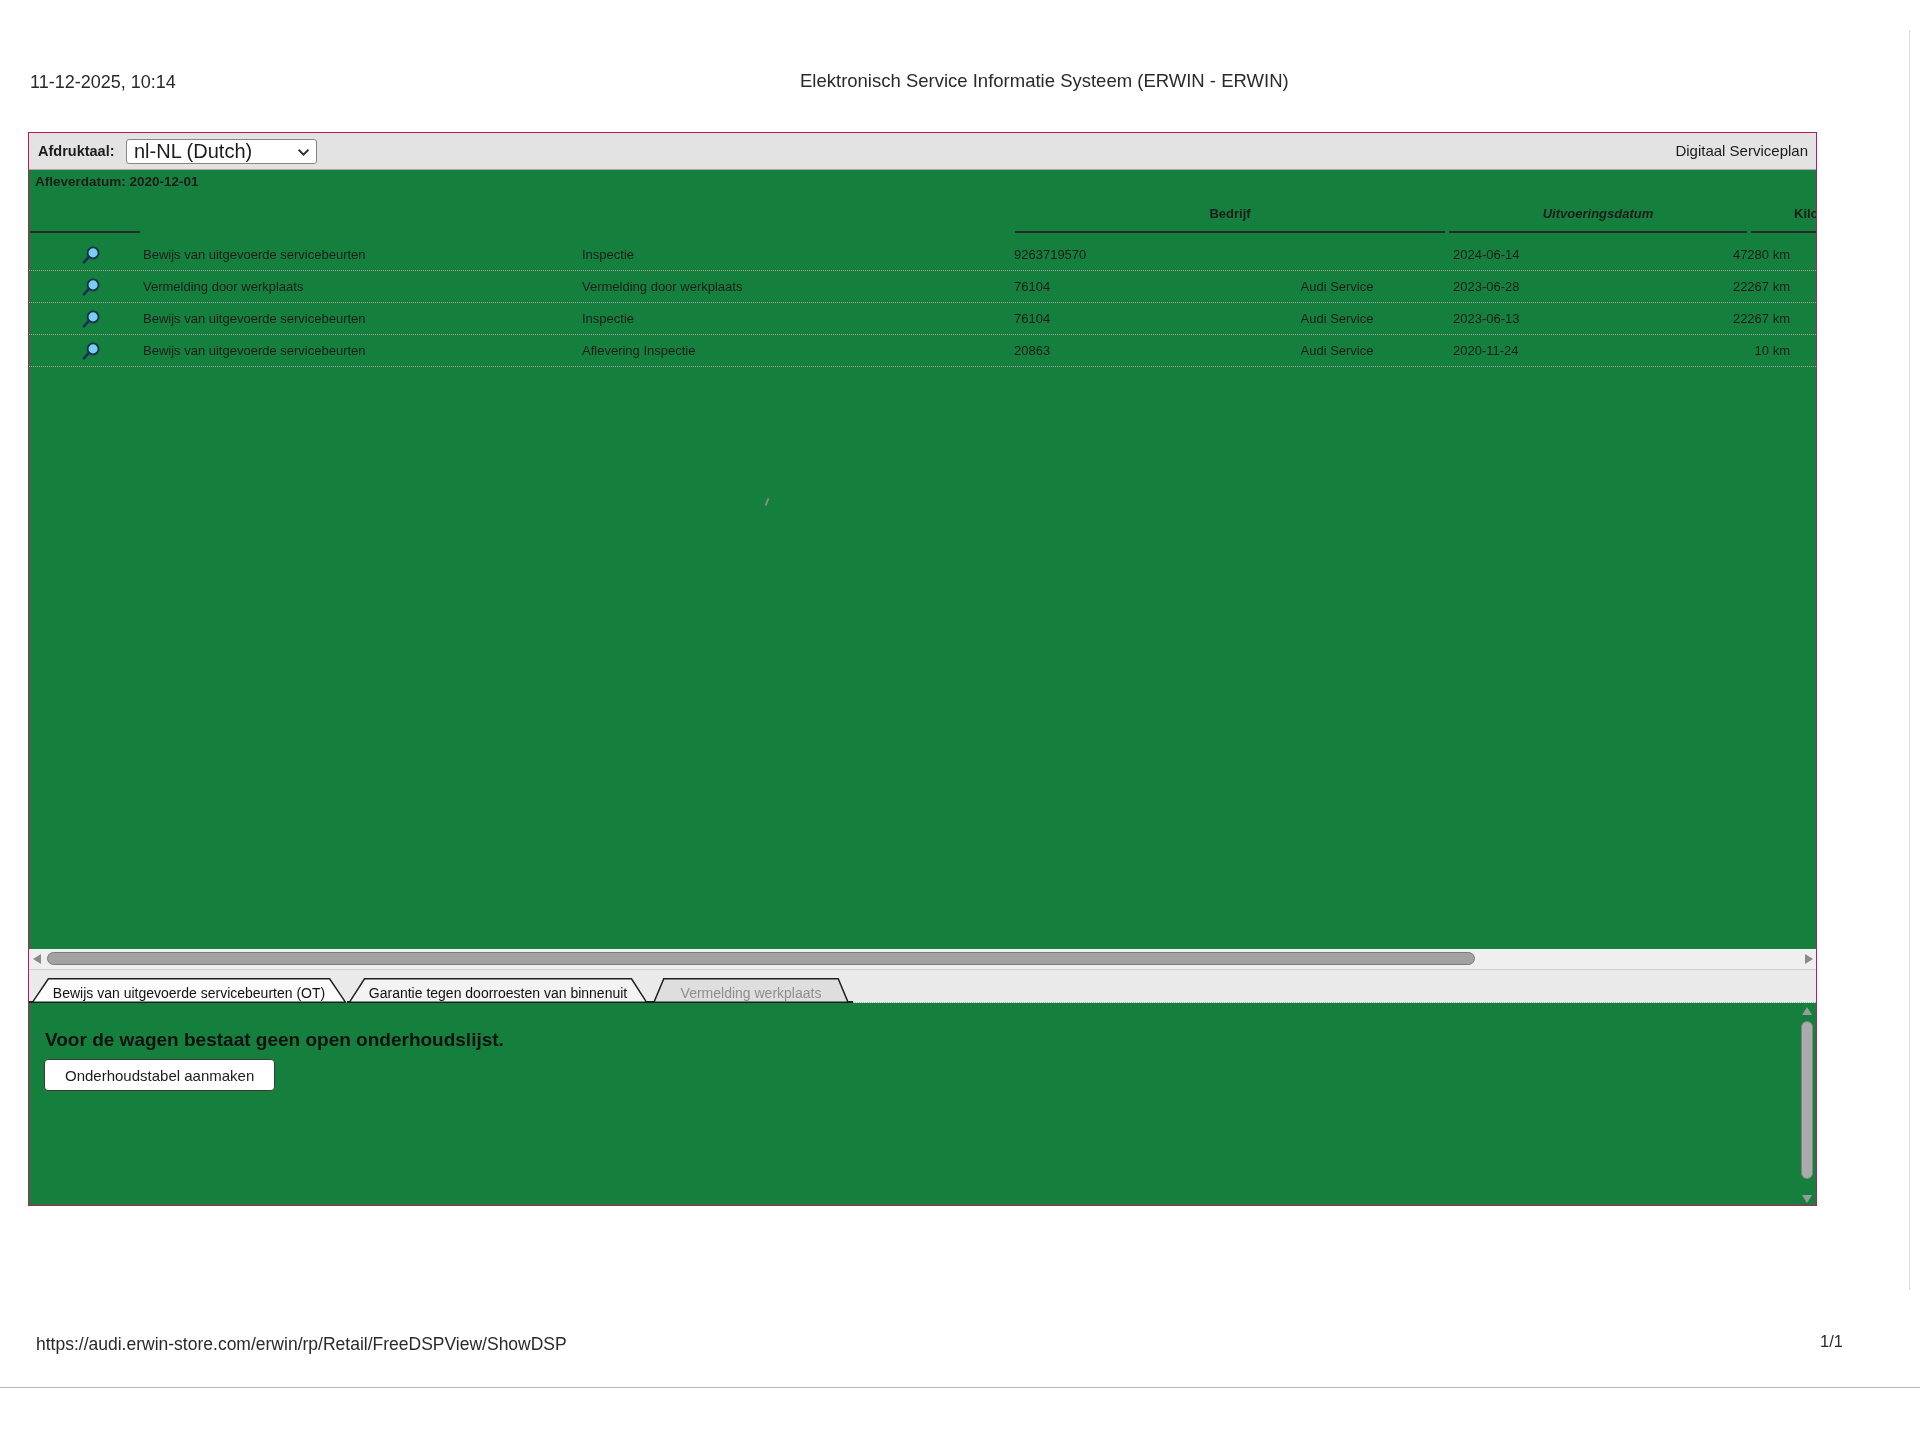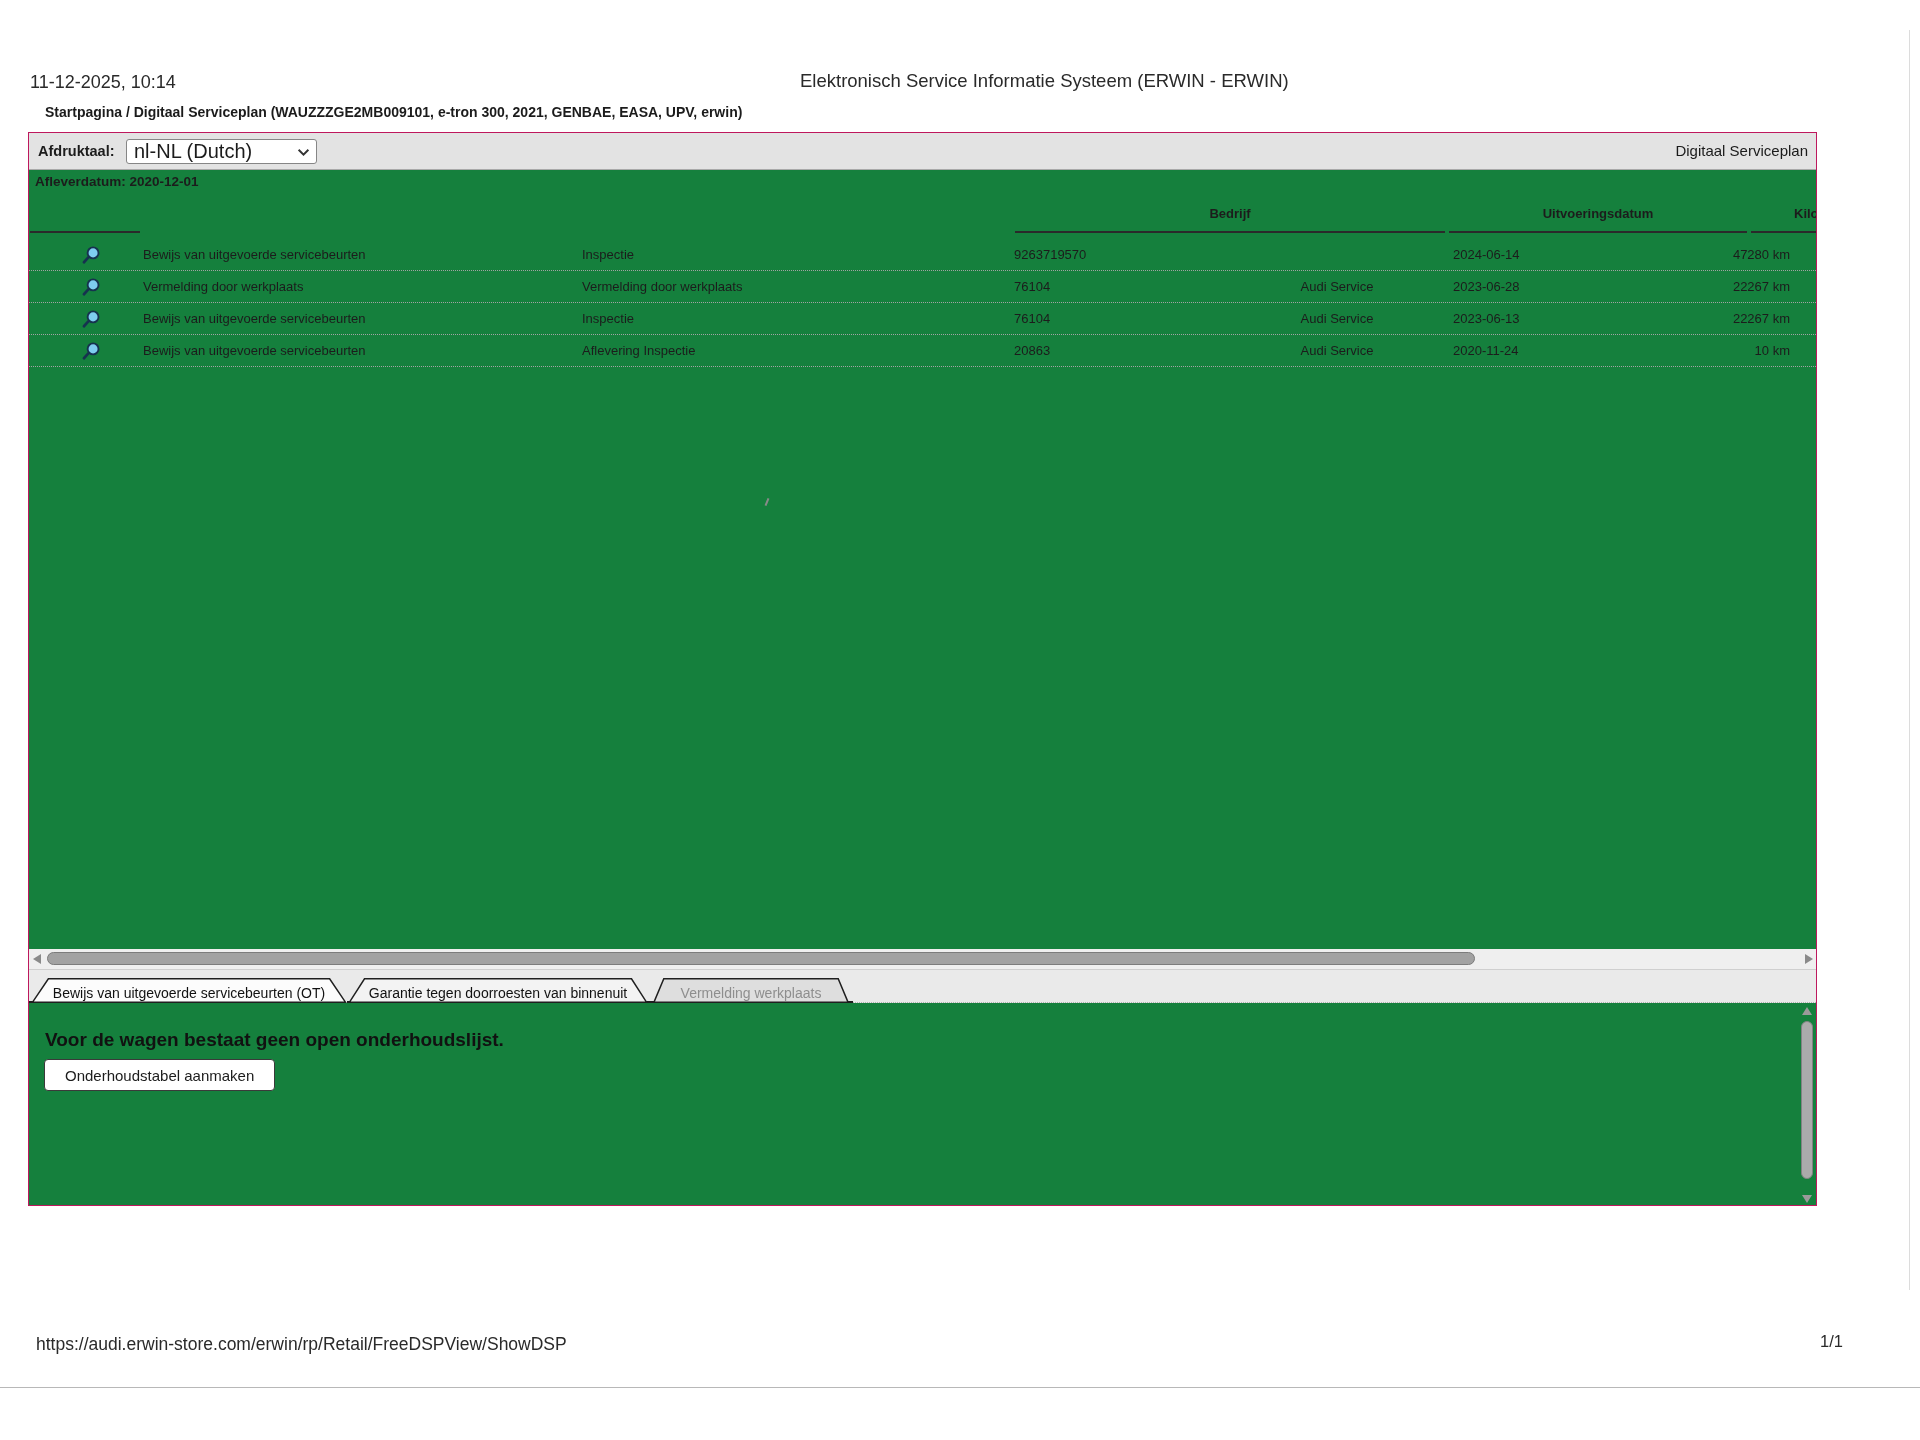--- a/index.html
+++ b/index.html
@@ -27,21 +27,21 @@
   .delivery-date { position:absolute; left:6px; top:41px; font-size:13.5px; font-weight:bold; }
 
   
   .thead { position:absolute; left:0; top:64px; width:2200px; height:36px; }
   .th { position:absolute; top:0; height:36px; line-height:34px; font-size:13px; font-weight:bold;
         text-align:center; border-bottom:2px solid #2a2a2a; }
   .h-icon { left:1px;   width:110px; }
   .h-verm { left:114px; width:434px; }
   .h-soort{ left:552px; width:430px; }
   .h-bedr { left:986px; width:430px; }
-  .h-uitv { left:1420px;width:298px; }
+  .h-uitv { left:1420px;width:298px;font-style:italic; }
   .h-km   { left:1722px;width:400px; text-align:left; padding-left:43px; }
 
   
   .tbody { position:absolute; left:0; top:106px; width:1789px; }
   .trow { position:relative; width:1789px; height:32px; border-bottom:1px dotted #a3a3a3; }
   .cell { position:absolute; top:0; height:32px; line-height:32px; font-size:13px; white-space:nowrap; }
   .c-icon   { left:52px; width:30px; }
   .mag-btn  { position:absolute; left:0; top:5px; width:22px; height:22px; background:none; border:none; cursor:pointer; padding:0; }
   .mag-btn svg { width:21px; height:21px; display:block; }
   .c-verm   { left:114px; }
@@ -98,21 +98,20 @@
   .scan-vline { position:absolute; left:1909px; top:30px; width:1px; height:1260px; background:#dcdcdc; }
   .scan-tick  { position:absolute; left:766px; top:498px; width:2px; height:8px; background:#8a8a8a; transform:rotate(22deg); }
 </style>
 </head>
 <body>
 
 <div id="page">
 
   <div class="print-datetime">11-12-2025, 10:14</div>
   <div class="app-title">Elektronisch Service Informatie Systeem (ERWIN - ERWIN)</div>
-  <div class="breadcrumb">Startpagina / Digitaal Serviceplan (WAUZZZGE2MB009101, e-tron 300, 2021, GENBAE, EASA, UPV, erwin)</div>
 
   <div class="panel">
 
     <div class="toolbar">
       <span class="lang-label">Afdruktaal:</span>
       <div class="select">
         <span class="select-value">nl-NL (Dutch)</span>
         <svg class="chev" viewBox="0 0 12 8">
           <path d="M1.5 1.5 L6 6 L10.5 1.5" fill="none" stroke="#333" stroke-width="1.8"></path>
         </svg>

